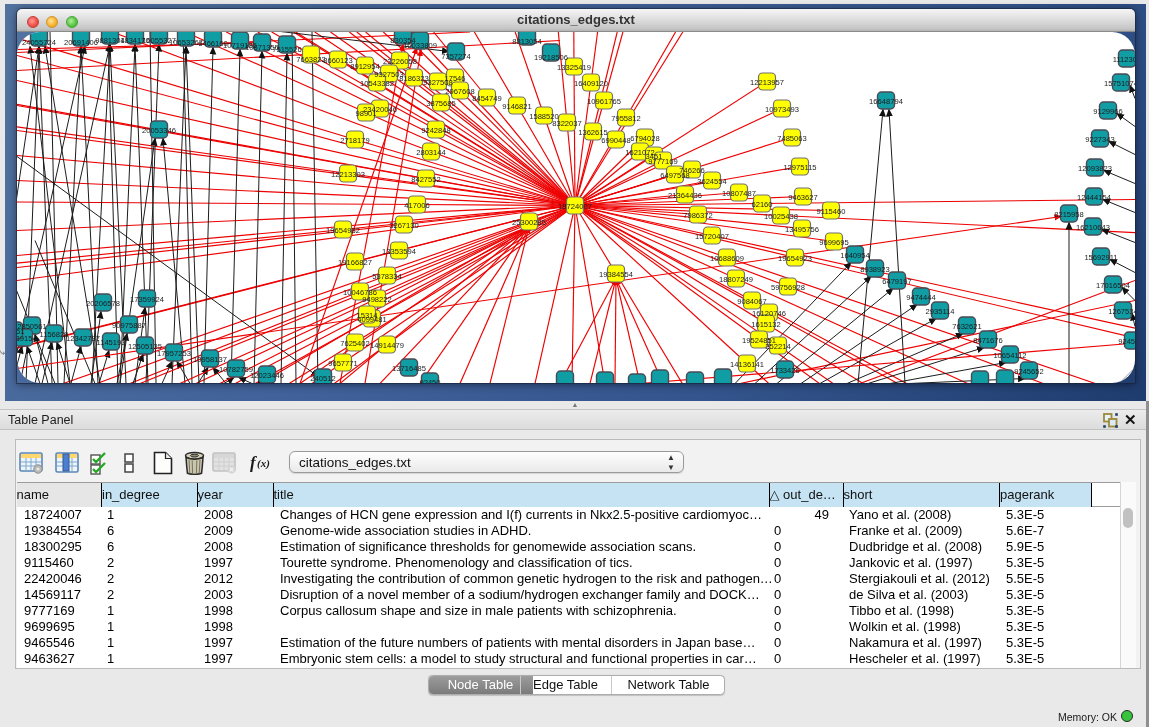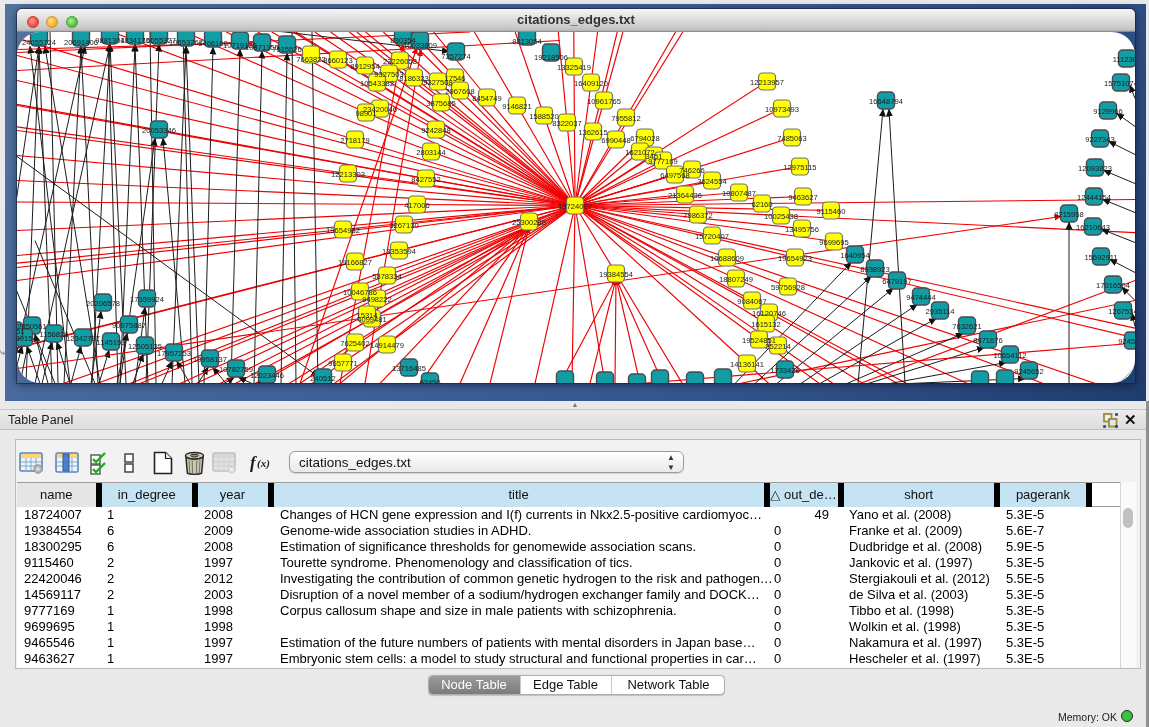--- a/index.html
+++ b/index.html
@@ -14,29 +14,29 @@
 #canvas { position:absolute; left:0; top:23px; width:1118px; height:351.5px; background:#fff; overflow:hidden;border-radius:23px; }
 #handle { position:absolute; left:569px; top:401px; width:12px; height:7px; color:#777; font-size:7px; text-align:center; line-height:7px;}
 #tpbar { position:absolute; left:0; top:409px; width:1149px; height:21px; background:linear-gradient(#ececec,#dcdcdc); border-top:1px solid #c5c5c5; border-bottom:1px solid #c2c2c2; }
 #tpbar .t { position:absolute; left:8px; top:3px; font-size:12.5px; color:#1c1c1c; }
 #card { position:absolute; left:14.5px; top:439px; width:1126px; height:229.5px; background:#f2f2f2; border:1px solid #bbb; }
 .ticon { position:absolute; top:451px; }
 #dropdown { position:absolute; left:289px; top:450.5px; width:395px; height:22px; border:1px solid #9a9a9a; border-radius:6px; background:linear-gradient(#ffffff,#e9e9e9); box-shadow:0 1px 1px rgba(0,0,0,0.12); }
 #dropdown .txt { position:absolute; left:9px; top:3px; font-size:13.5px; color:#111; }
 #dropdown .arr { position:absolute; right:8px; top:1px; font-size:8px; color:#333; line-height:10px; }
 #thead { position:absolute; left:16.5px; top:482px; width:1103px; height:24.5px; background:#fff; border-top:1px solid #9c9c9c; border-bottom:1px solid #9c9c9c; }
-.hc { position:absolute; top:0; height:24.5px; background:#c6e3f3; border-right:6px solid #000000; font-size:13px; color:#111; text-align:center; line-height:24px; }
+.hc { position:absolute; top:0; height:24.5px; background:#c6e3f3; border-right:1px solid #000000; font-size:13px; color:#111; text-align:left; line-height:24px; }
 #tbody { position:absolute; left:16.5px; top:507px; width:1103px; height:161px; background:#fff; }
 .trow { position:absolute; left:0; height:16px; width:1103px; font-size:13px; color:#000; }
 .trow span { position:absolute; top:0; line-height:15px; white-space:nowrap; }
 #vscroll { position:absolute; left:1119.5px; top:482px; width:16px; height:186px; background:#fafafa; border-left:1px solid #d5d5d5; }
 #vthumb { position:absolute; left:2.5px; top:26px; width:10px; height:20px; background:#c1c1c1; border-radius:5px; }
 #tabs { position:absolute; left:427.5px; top:675px; width:297px; height:19.5px; background:#fff; border:1px solid #adadad; border-radius:4.5px; box-shadow:0 0.5px 1px rgba(0,0,0,0.18); }
 .seg { position:absolute; top:0; height:100%; font-size:13px; line-height:18px; text-align:center; color:#111; }
-#seg1 { left:0; width:91px; background:linear-gradient(#9c9c9c,#7b7b7b); color:#fff; border-radius:4px 0 0 4px; }
+#seg1 { left:0; width:104px; background:linear-gradient(#9c9c9c,#7b7b7b); color:#fff; border-radius:4px 0 0 4px; }
 #seg2 { left:91px; width:92px; border-left:1px solid #c9c9c9; border-right:1px solid #c9c9c9; }
 #seg3 { left:183px; width:114px; }
 #status { position:absolute; left:1058px; top:711px; font-size:10.5px; color:#1a1a1a; }
 #memdot { position:absolute; left:1121px; top:709.5px; width:12px; height:12px; border-radius:50%; background:#35c43c; border:1.5px solid #2a2a2a; }
 #rstrip { position:absolute; left:1146px; top:401px; width:3px; height:326px; background:#8f8f8f; }
 #lhandle { position:absolute; left:0px; top:347px; width:5px; height:12px; color:#555; font-size:9px; }
 </style></head>
 <body>
 <div id="desktop">
   <div id="frame">

